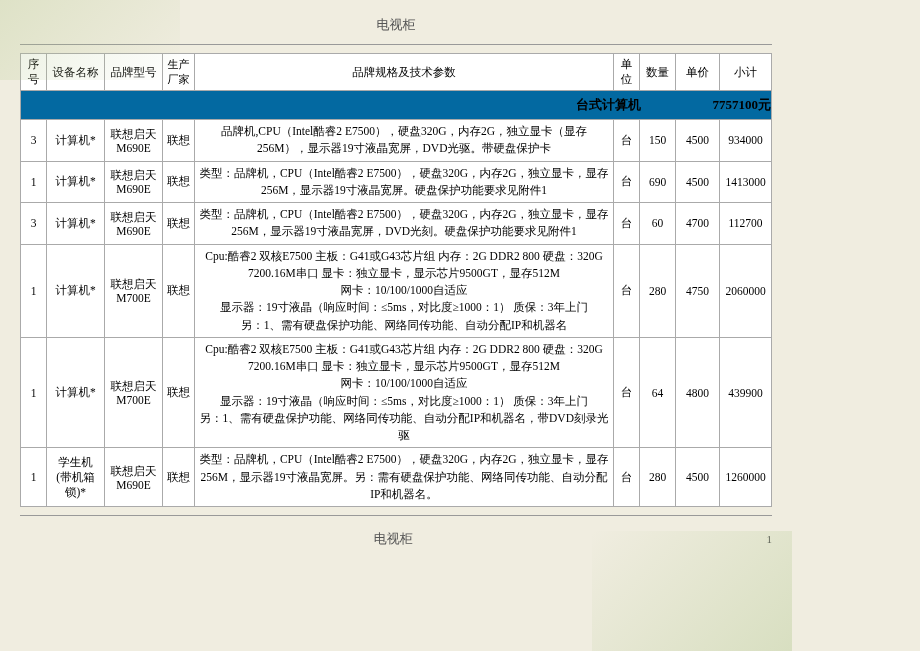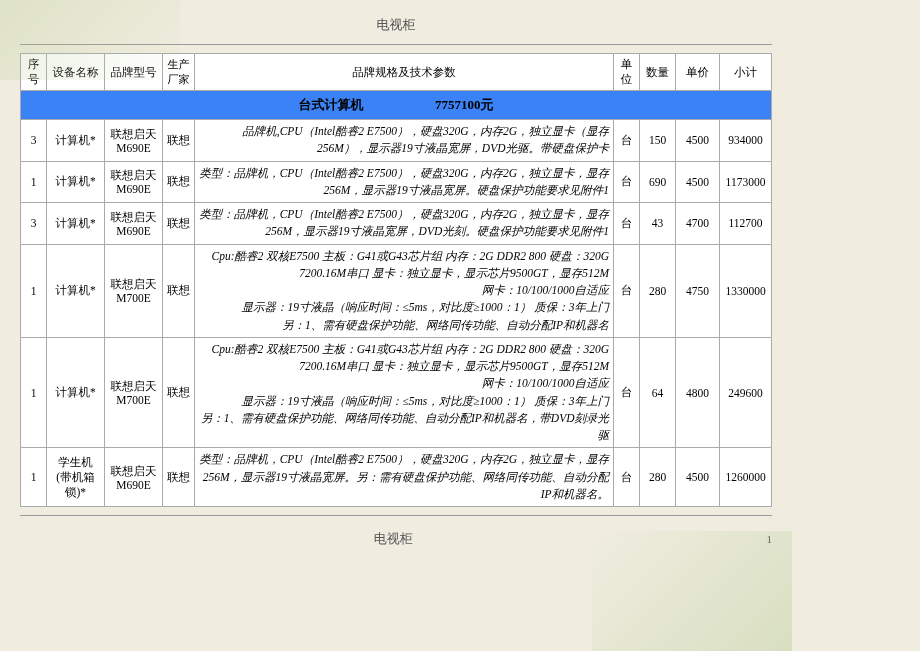--- a/index.html
+++ b/index.html
@@ -55,30 +55,29 @@
     .col-name { width: 58px; }
     .col-brand { width: 58px; }
     .col-mfr { width: 32px; }
     .col-spec { width: auto; }
     .col-unit { width: 26px; }
     .col-qty { width: 36px; }
     .col-price { width: 44px; }
     .col-subtotal { width: 52px; }
     .center { text-align: center; }
     .section-row td {
-      text-align: center;
+      text-align: right;
       font-size: 13px;
       font-weight: bold;
-      background: #3b82f6;
+      background: #0369a1;
       padding: 5px 0;
     }
     .spec-text {
-      text-align: right;
+      text-align: center;
       line-height: 1.5;
-      font-style: italic;
     }
     .footer-row {
       display: flex;
       justify-content: space-between;
       align-items: center;
       padding: 4px 0;
     }
     .footer-page {
       font-size: 11px;
       color: #555;
@@ -159,63 +158,63 @@
 
       <tr>
         <td class="center">1</td>
         <td class="center">计算机*</td>
         <td class="center">联想启天M690E</td>
         <td class="center">联想</td>
         <td class="spec-text">类型：品牌机，CPU（Intel酷睿2 E7500），硬盘320G，内存2G，独立显卡，显存256M，显示器19寸液晶宽屏。硬盘保护功能要求见附件1</td>
         <td class="center">台</td>
         <td class="center">690</td>
         <td class="center">4500</td>
-        <td class="center">1173000</td>
+        <td class="center">1413000</td>
       </tr>
 
       <tr>
         <td class="center">3</td>
         <td class="center">计算机*</td>
         <td class="center">联想启天M690E</td>
         <td class="center">联想</td>
         <td class="spec-text">类型：品牌机，CPU（Intel酷睿2 E7500），硬盘320G，内存2G，独立显卡，显存256M，显示器19寸液晶宽屏，DVD光刻。硬盘保护功能要求见附件1</td>
         <td class="center">台</td>
-        <td class="center">43</td>
+        <td class="center">60</td>
         <td class="center">4700</td>
         <td class="center">112700</td>
       </tr>
 
       <tr>
         <td class="center">1</td>
         <td class="center">计算机*</td>
         <td class="center">联想启天M700E</td>
         <td class="center">联想</td>
         <td class="spec-text" style="white-space: pre-line;">Cpu:酷睿2 双核E7500  主板：G41或G43芯片组  内存：2G DDR2 800  硬盘：320G 7200.16M串口  显卡：独立显卡，显示芯片9500GT，显存512M
 网卡：10/100/1000自适应
 显示器：19寸液晶（响应时间：≤5ms，对比度≥1000：1）   质保：3年上门
 另：1、需有硬盘保护功能、网络同传功能、自动分配IP和机器名</td>
         <td class="center">台</td>
         <td class="center">280</td>
         <td class="center">4750</td>
-        <td class="center">1330000</td>
+        <td class="center">2060000</td>
       </tr>
 
       <tr>
         <td class="center">1</td>
         <td class="center">计算机*</td>
         <td class="center">联想启天M700E</td>
         <td class="center">联想</td>
         <td class="spec-text" style="white-space: pre-line;">Cpu:酷睿2 双核E7500  主板：G41或G43芯片组  内存：2G DDR2 800  硬盘：320G 7200.16M串口  显卡：独立显卡，显示芯片9500GT，显存512M
 网卡：10/100/1000自适应
 显示器：19寸液晶（响应时间：≤5ms，对比度≥1000：1）   质保：3年上门
 另：1、需有硬盘保护功能、网络同传功能、自动分配IP和机器名，带DVD刻录光驱</td>
         <td class="center">台</td>
         <td class="center">64</td>
         <td class="center">4800</td>
-        <td class="center">249600</td>
+        <td class="center">439900</td>
       </tr>
 
       <tr>
         <td class="center">1</td>
         <td class="center">学生机(带机箱锁)*</td>
         <td class="center">联想启天M690E</td>
         <td class="center">联想</td>
         <td class="spec-text">类型：品牌机，CPU（Intel酷睿2 E7500），硬盘320G，内存2G，独立显卡，显存256M，显示器19寸液晶宽屏。另：需有硬盘保护功能、网络同传功能、自动分配IP和机器名。</td>
         <td class="center">台</td>
         <td class="center">280</td>

